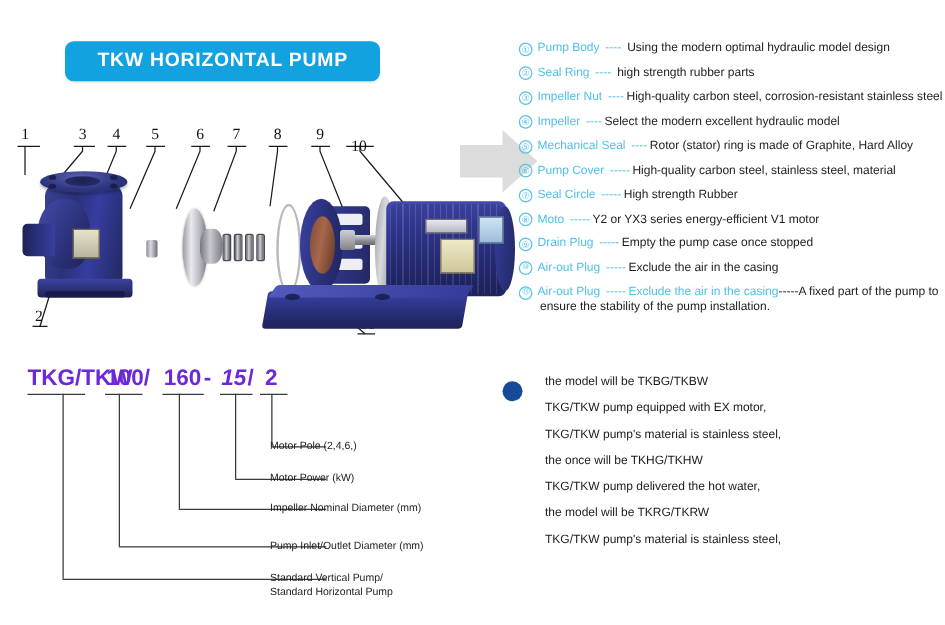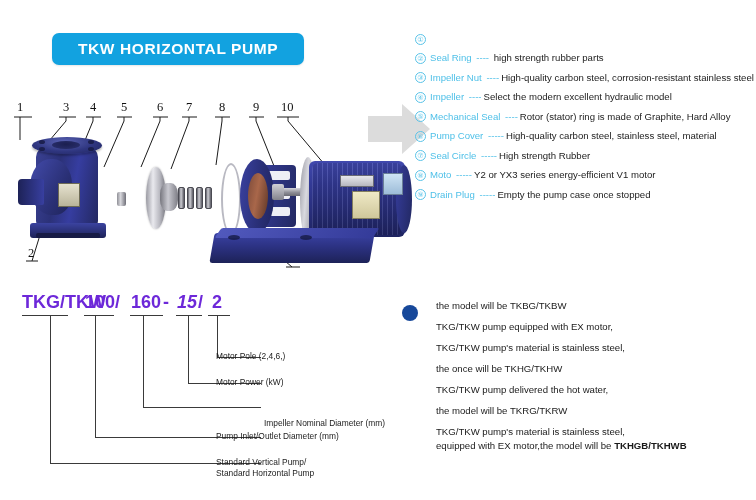--- a/index.html
+++ b/index.html
@@ -323,21 +323,21 @@
     </svg>
 
     <div class="callout-num" style="left:17px;top:6px;">1</div>
     <div class="callout-num" style="left:63px;top:6px;">3</div>
     <div class="callout-num" style="left:90px;top:6px;">4</div>
     <div class="callout-num" style="left:121px;top:6px;">5</div>
     <div class="callout-num" style="left:157px;top:6px;">6</div>
     <div class="callout-num" style="left:186px;top:6px;">7</div>
     <div class="callout-num" style="left:219px;top:6px;">8</div>
     <div class="callout-num" style="left:253px;top:6px;">9</div>
-    <div class="callout-num" style="left:281px;top:6px;">10</div>
+    <div class="callout-num" style="left:281px;top:16px;">10</div>
     <div class="callout-num" style="left:28px;top:152px;">2</div>
     <div class="callout-num" style="left:288px;top:158px;">11</div>
 
     <div class="pbody">
       <div class="casing"></div>
       <div class="casing-vol"></div>
       <div class="suction-nozzle"></div>
       <div class="casing-label"></div>
       <div class="flange-top">
         <div class="flange-bolt" style="left:7px;top:3px;"></div>
@@ -387,20 +387,23 @@
   <div class="big-arrow">
     <svg width="62" height="58" viewBox="0 0 62 58">
       <polygon points="0,16 34,16 34,4 62,29 34,54 34,42 0,42" fill="#dcdcdc"></polygon>
     </svg>
   </div>
 
   <div class="legend">
 
     <div class="legend-row">
       <span class="circ">①</span>
+      <span class="body">
+        <span class="lterm">Pump Body</span><span class="lterm"> ---- </span><span class="ldesc">Using the modern optimal hydraulic model design</span>
+      </span>
     </div>
 
     <div class="legend-row">
       <span class="circ">②</span>
       <span class="body">
         <span class="lterm">Seal Ring</span><span class="lterm"> ---- </span><span class="ldesc">high strength rubber parts</span>
       </span>
     </div>
 
     <div class="legend-row">
@@ -445,21 +448,34 @@
       </span>
     </div>
 
     <div class="legend-row">
       <span class="circ">⑨</span>
       <span class="body">
         <span class="lterm">Drain Plug</span><span class="lterm"> -----</span><span class="ldesc">Empty the pump case once stopped</span>
       </span>
     </div>
 
-
+    <div class="legend-row">
+      <span class="circ wide">⑩</span>
+      <span class="body">
+        <span class="lterm">Air-out Plug</span><span class="lterm"> -----</span><span class="ldesc">Exclude the air in the casing</span>
+      </span>
+    </div>
+
+    <div class="legend-row wrap">
+      <span class="circ wide">⑪</span>
+      <span class="body">
+        <span class="lterm">Air-out Plug</span><span class="lterm"> -----</span><span class="ldesc blue">Exclude the air in the casing</span><span class="ldesc">-----A fixed part of the pump to</span>
+        <span class="ldesc" style="display:block;margin-left:2px;">ensure the stability of the pump installation.</span>
+      </span>
+    </div>
 
   </div>
 
   <div class="model">
 
     <div class="model-code">
       <span class="mc" style="left:22px;">TKG/TKW</span>
       <span class="mc" style="left:85px;">100</span>
       <span class="mc sep" style="left:115px;">/</span>
       <span class="mc" style="left:131px;text-align:right;">160</span>
@@ -485,32 +501,31 @@
     <div class="hl" style="left:143px;top:115px;width:118px;"></div>
 
     <div class="vl" style="left:95px;top:23px;height:122px;"></div>
     <div class="hl" style="left:95px;top:145px;width:166px;"></div>
 
     <div class="vl" style="left:50px;top:23px;height:148px;"></div>
     <div class="hl" style="left:50px;top:171px;width:211px;"></div>
 
     <div class="mlabel" style="left:216px;top:59px;">Motor Pole (2,4,6,)</div>
     <div class="mlabel" style="left:216px;top:85px;">Motor Power  (kW)</div>
-    <div class="mlabel" style="left:216px;top:126px;margin-left:48px;">Impeller Nominal Diameter (mm)</div>
+    <div class="mlabel" style="left:216px;top:109px;">Impeller Nominal Diameter (mm)</div>
     <div class="mlabel" style="left:216px;top:139px;">Pump Inlet/Outlet Diameter (mm)</div>
     <div class="mlabel" style="left:216px;top:165px;">Standard Vertical Pump/</div>
     <div class="mlabel" style="left:216px;top:176px;">Standard  Horizontal Pump</div>
   </div>
 
   <div class="notes">
     <div class="note-bullet"></div>
 
     <div class="note-line">the model will be TKBG/TKBW</div>
     <div class="note-line">TKG/TKW pump equipped with EX motor,</div>
     <div class="note-line">TKG/TKW pump's material is stainless steel,</div>
     <div class="note-line">the once will be TKHG/TKHW</div>
     <div class="note-line">TKG/TKW pump delivered the hot water,</div>
     <div class="note-line">the model will be TKRG/TKRW</div>
     <div class="note-line tight">TKG/TKW pump's material is stainless steel,</div>
-    <div class="note-line"><span>equipped with EX motor,the model will be </span><b>TKHGB/TKHWB</b></div>
   </div>
 
 </div>
 
 </body></html>

